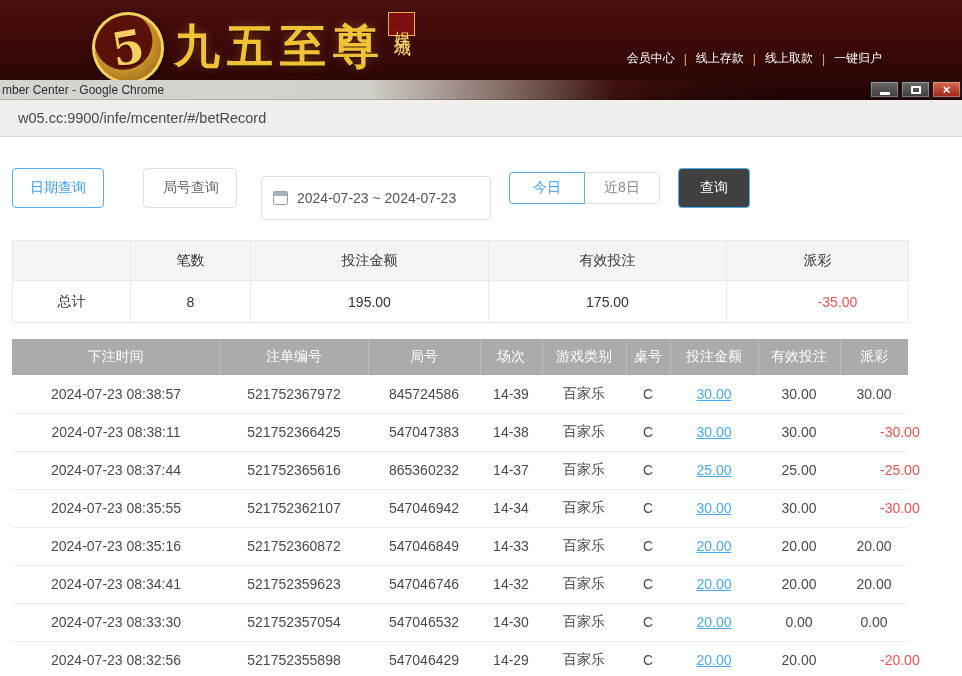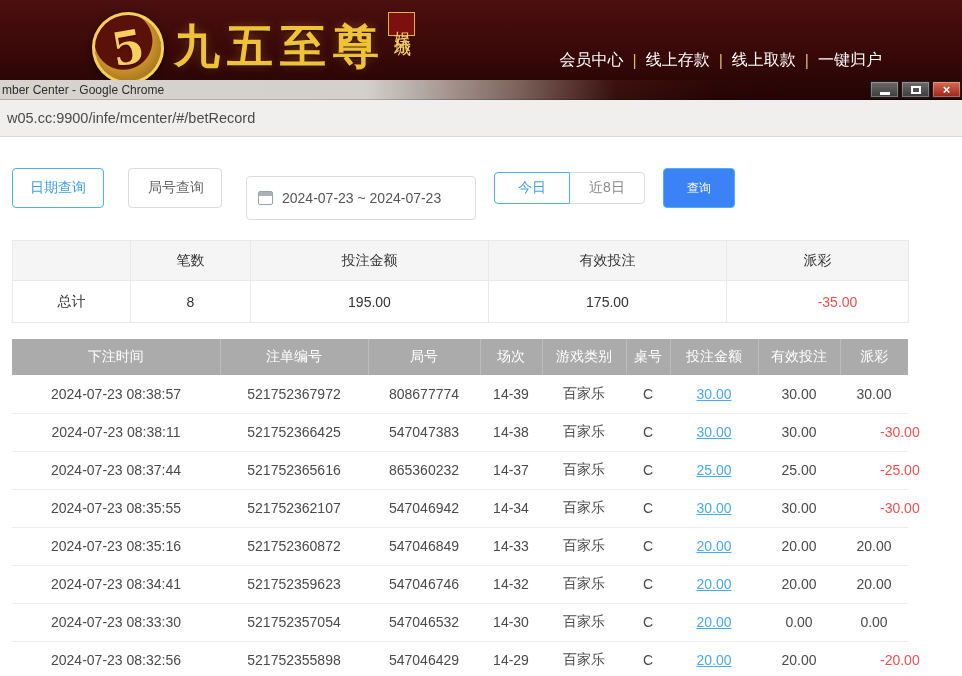--- a/index.html
+++ b/index.html
@@ -16,21 +16,21 @@
     transform:rotate(-10deg); box-shadow:0 2px 6px rgba(0,0,0,.5); }
   .coin span { font-family:"DejaVu Serif",serif; font-weight:bold; font-size:46px; color:#f5d060;
     text-shadow:0 1px 2px #3a0a00; }
   .logo-text { font-family:"DejaVu Serif",serif; font-weight:bold; font-size:46px; line-height:84px;
     color:#f0c235; letter-spacing:7px; margin-left:10px;
     text-shadow:0 2px 3px rgba(40,15,0,.8), 0 0 10px rgba(255,200,80,.25); }
   .logo-badge { margin-left:2px; margin-top:8px; width:27px; padding:5px 0;
     background:#7c1010; border:1px solid #e0b24a; color:#f3cf6a;
     writing-mode:vertical-rl; text-orientation:upright; font-size:17px; letter-spacing:4px;
     text-align:center; }
-  .top-nav { position:absolute; top:50px; right:80px; font-size:16px; color:#fff;
+  .top-nav { position:absolute; top:50px; right:80px; font-size:12px; color:#fff;
     display:flex; align-items:center; gap:9px; }
   .top-nav .nav-link { cursor:pointer; }
   .top-nav .sep { color:#d8b86a; }
 
   
   .popup-window { position:absolute; top:80px; left:0; right:0; bottom:0; z-index:10;
     display:flex; flex-direction:column; }
   .title-bar { height:20px; position:relative; flex:0 0 20px;
     background:linear-gradient(90deg,#d7d4cf 0%, #d4d1cc 38%, rgba(190,172,160,.55) 54%,
       rgba(120,55,45,.22) 64%, rgba(80,25,20,.05) 74%, rgba(80,25,20,0) 82%);
@@ -40,43 +40,43 @@
   .win-btn { width:29px; height:17px; display:flex; align-items:center; justify-content:center;
     border:1px solid #1c1c1c; box-shadow:inset 0 0 0 1px rgba(255,255,255,.28); cursor:pointer; }
   .win-btn.minmax { background:linear-gradient(#6b6b6b,#3c3c3c); }
   .win-btn.close { background:linear-gradient(#d96a4e,#9c241b); color:#fff; font-size:13px;
     font-weight:bold; line-height:15px; }
   .glyph-min { width:10px; height:3px; background:#fff; margin-top:7px; }
   .glyph-max { width:10px; height:8px; border:2px solid #fff; }
 
   .window-body { flex:1; background:#fff; display:flex; flex-direction:column; }
   .url-bar { height:37px; flex:0 0 37px; background:#f0efed; border-bottom:1px solid #dbd9d5;
-    display:flex; align-items:center; padding-left:7px; font-size:14.5px; color:#4a4a4a; }
+    display:flex; align-items:center; padding-left:18px; font-size:14.5px; color:#4a4a4a; }
 
   
   .content { flex:1; padding-top:19px; }
   .filter-row { display:flex; align-items:center; margin-left:12px; }
   .btn { height:40px; border-radius:4px; background:#fff; border:1px solid #dcdcdc; color:#666;
     font-size:14px; padding:0 17px; display:inline-flex; align-items:center; cursor:pointer; }
   .btn.blue-outline { border-color:#53aef2; color:#3d9ef0; }
-  .ml24 { margin-left:24px;padding-left:19px; }
+  .ml24 { margin-left:39px;padding-left:19px; }
   .date-input { height:44px; width:230px; border:1px solid #dcdcdc; border-radius:4px;
     display:flex; align-items:center; gap:9px; padding:0 11px; font-size:14px; color:#555;
     margin-left:24px; cursor:pointer;margin-top:20px; }
   .cal-icon { width:15px; height:14px; border:1px solid #9aa3ad; border-radius:2px;
     background:linear-gradient(#aab3bd 0 4px, #fff 4px); }
   .btn-group { display:inline-flex; margin-left:18px; }
   .g-btn { height:32px; width:76px; display:flex; align-items:center; justify-content:center;
     border:1px solid #dcdcdc; background:#fff; color:#8a8a8a; font-size:14px; margin-left:-1px;
     cursor:pointer; }
   .g-btn:first-child { border-radius:4px 0 0 4px; margin-left:0; }
   .g-btn:last-child { border-radius:0 4px 4px 0; }
   .g-btn.active { border-color:#53aef2; color:#3d9ef0; position:relative; z-index:1; }
-  .search-btn { height:40px; width:72px; background:#3b82f6; border:1px solid #4db2f1;
-    color:#fff; border-radius:4px; font-size:12px; display:flex; align-items:center;
+  .search-btn { height:40px; width:72px; background:#404040; border:1px solid #4db2f1;
+    color:#fff; border-radius:4px; font-size:14px; display:flex; align-items:center;
     justify-content:center; margin-left:18px; cursor:pointer; }
 
   table { border-collapse:collapse; table-layout:fixed; margin-left:12px; }
   .summary-table { width:896px; font-size:14px; margin-top:20px; }
   .summary-table th { background:#f5f5f5; border:1px solid #e9e9e9; height:40px;
     font-weight:normal; color:#333; text-align:center; }
   .summary-table td { border:1px solid #e9e9e9; height:42px; text-align:center; color:#333; }
 
   .bet-table { width:896px; font-size:14px; margin-top:16px; }
   .bet-table th { background:#ababab; color:#fff; height:36px; font-weight:normal;
@@ -200,21 +200,21 @@
             <th>桌号</th>
             <th>投注金额</th>
             <th>有效投注</th>
             <th>派彩</th>
           </tr>
         </thead>
         <tbody>
             <tr>
               <td>2024-07-23 08:38:57</td>
               <td>521752367972</td>
-              <td>808677774</td>
+              <td>845724586</td>
               <td>14-39</td>
               <td>百家乐</td>
               <td>C</td>
               <td class="amount-link">30.00</td>
               <td>30.00</td>
               <td>30.00</td>
             </tr>
             <tr>
               <td>2024-07-23 08:38:11</td>
               <td>521752366425</td>

